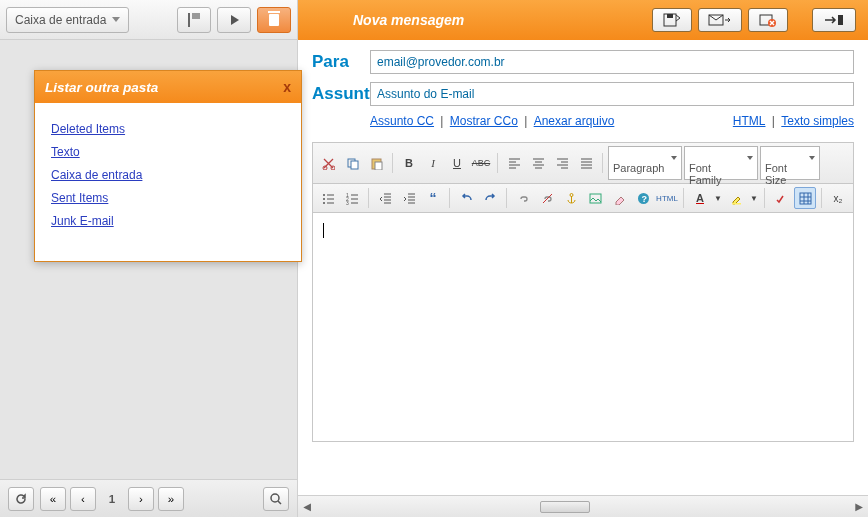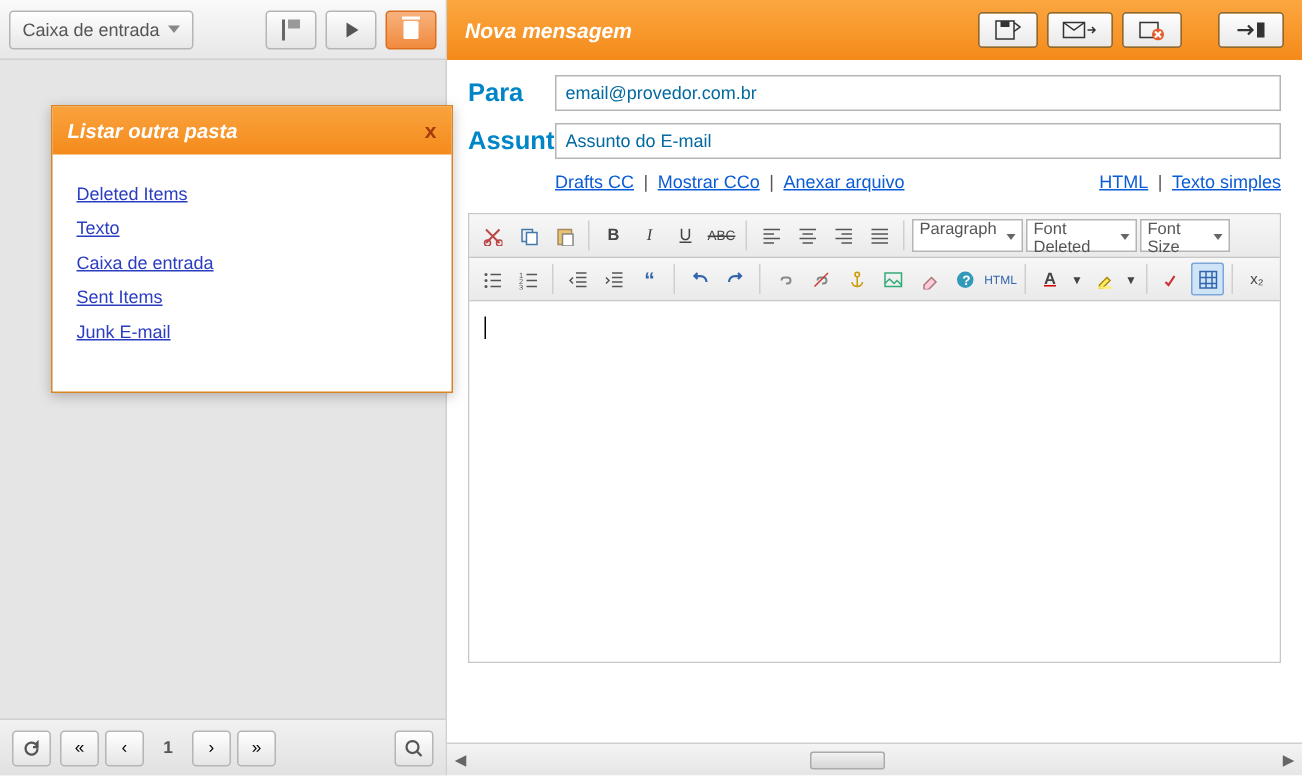--- a/index.html
+++ b/index.html
@@ -31,21 +31,21 @@
 
   
   .left-footer { height: 38px; background: linear-gradient(#f1f1f1,#e1e1e1); border-top:1px solid #cfcfcf; display:flex; align-items:center; padding:0 8px; gap:6px; }
   .nav-group { display:flex; align-items:center; gap: 4px; }
   .circlebtn { width:26px; height:24px; border-radius:3px; background:linear-gradient(#fff,#e5e5e5); border:1px solid #b5b5b5; display:inline-flex; align-items:center; justify-content:center; cursor:pointer; }
   .pagenum { width: 24px; text-align:center; font-weight:bold; color:#555; }
   .spacer { flex:1; }
 
   
   .right-header { background: linear-gradient(#fba740,#f58a1a); color:#fff; font-weight:bold; font-style:italic; font-size:14px; padding: 7px 12px; display:flex; align-items:center; height:40px; }
-  .right-header .title { flex:1; }
+  .right-header .title { flex:1;margin-left:43px; }
   .rh-actions { display:flex; gap:6px; align-items:center; }
   .rh-btn { width:40px; height:24px; background:linear-gradient(#fefefe,#e9e9e9); border:1px solid #8a6a3a; border-radius:3px; display:inline-flex; align-items:center; justify-content:center; cursor:pointer; }
   .rh-btn.wide { width:44px; }
   .rh-sep { width:12px; }
 
   
   .form-area { padding: 10px 14px 6px 14px; }
   .form-row { display:flex; align-items:center; margin-bottom:8px; }
   .form-row label { width: 58px; color:#0085c7; font-weight:bold; font-size:17px; }
   .form-row input { flex:1; height:24px; border:1px solid #b5b5b5; padding: 3px 6px; font-size:12px; color:#0369a1; }
@@ -54,21 +54,21 @@
   .link-row .links-left .sep { color:#555; margin: 0 3px; }
   .link-row .links-right { margin-left:auto; }
   .link-row .links-right .sep { color:#555; margin: 0 3px; }
 
   
   .editor-wrap { border:1px solid #c7c7c7; margin: 0 14px 8px 14px; display:flex; flex-direction:column; min-height:300px; }
   .tb { background: linear-gradient(#f7f7f7,#eaeaea); border-bottom:1px solid #c7c7c7; padding: 3px 4px; display:flex; align-items:center; gap:2px; flex-wrap:nowrap; }
   .tbtn { width:22px; height:22px; display:inline-flex; align-items:center; justify-content:center; cursor:pointer; border:1px solid transparent; border-radius:2px; font-size:11px; color:#444; }
   .tbtn.active { border-color:#7da7d9; background:#cfe4f7; }
   .tsep { width:1px; height:20px; background:#cfcfcf; margin: 0 3px; }
-  .tsel { height:22px; border:1px solid #b5b5b5; background:#fff; font-size:11px; padding: 0 14px 0 4px; color:#555; position:relative; cursor:pointer; }
+  .tsel { height:34px; border:1px solid #b5b5b5; background:#fff; font-size:11px; padding: 15px 14px 0 4px; color:#555; position:relative; cursor:pointer; }
   .tsel::after { content:""; position:absolute; right:4px; top:9px; width:0;height:0;border-left:3px solid transparent;border-right:3px solid transparent;border-top:4px solid #666; }
   .tsel.s1 { width: 74px; }
   .tsel.s2 { width: 74px; }
   .tsel.s3 { width: 60px; }
   .editor-body { flex:1; padding: 10px; font-size:13px; color:#222; background:#fff; outline:none; }
   .caret { display:inline-block; width:1px; height:15px; background:#000; vertical-align:text-bottom; }
 
   .right-footer { height:22px; background:linear-gradient(#f4f4f4,#e5e5e5); border-top:1px solid #cfcfcf; position:relative; margin-top:auto; display:flex; align-items:center; }
   .right-footer .sarrow { width:18px; text-align:center; color:#666; font-size:10px; }
   .right-footer .strack { flex:1; height:18px; position:relative; }
@@ -179,21 +179,21 @@
       <div class="form-row">
         <label>Para</label>
         <input type="text" value="email@provedor.com.br" style="">
       </div>
       <div class="form-row">
         <label>Assunto</label>
         <input type="text" value="Assunto do E-mail" style="">
       </div>
       <div class="link-row">
         <span class="links-left">
-          <a>Drafts CC</a><span class="sep"> | </span><a>Mostrar CCo</a><span class="sep"> | </span><a>Anexar arquivo</a>
+          <a>Assunto CC</a><span class="sep"> | </span><a>Mostrar CCo</a><span class="sep"> | </span><a>Anexar arquivo</a>
         </span>
         <span class="links-right">
           <a>HTML</a><span class="sep"> | </span><a>Texto simples</a>
         </span>
       </div>
     </div>
 
     <div class="editor-wrap">
 
       <div class="tb">
@@ -245,21 +245,21 @@
               <path d="M1 2h11M5 5h7M1 8h11M5 11h7" stroke="#555"></path>
             </svg>
           </div>
         <div class="tbtn">
             <svg width="13" height="13">
               <path d="M1 2h11M1 5h11M1 8h11M1 11h11" stroke="#555"></path>
             </svg>
           </div>
         <span class="tsep"></span>
         <div class="tsel s1">Paragraph</div>
-        <div class="tsel s2">Font Deleted</div>
+        <div class="tsel s2">Font Family</div>
         <div class="tsel s3">Font Size</div>
       </div>
 
       <div class="tb">
         <div class="tbtn">
             <svg width="13" height="13">
               <circle cx="2" cy="3" r="1" fill="#555"></circle>
               <circle cx="2" cy="7" r="1" fill="#555"></circle>
               <circle cx="2" cy="11" r="1" fill="#555"></circle>
               <path d="M5 3h7M5 7h7M5 11h7" stroke="#555"></path>

